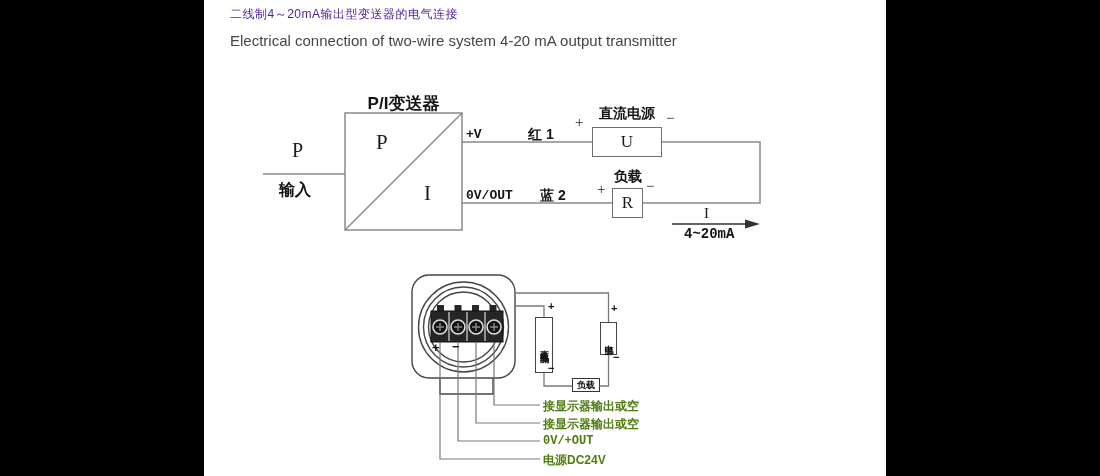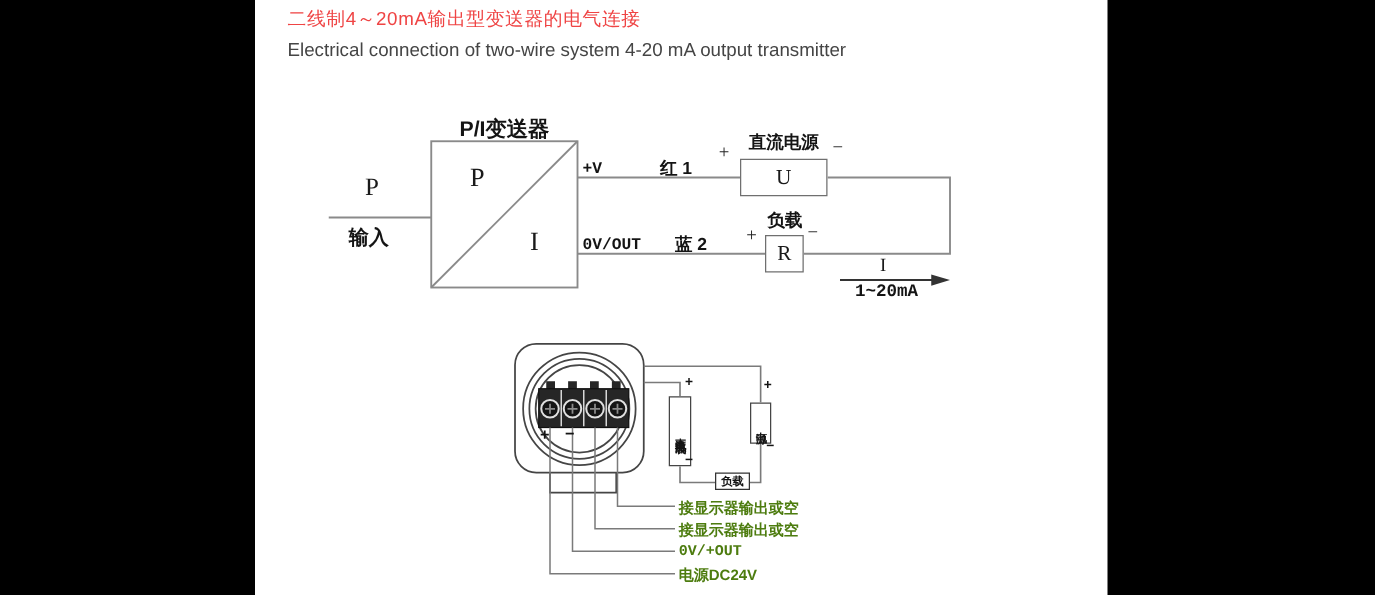--- a/index.html
+++ b/index.html
@@ -2,21 +2,21 @@
 <html><head>
 <meta charset="utf-8">
 <style>
   html,body{margin:0;padding:0;background:#fff;}
   .canvas{position:relative;width:1100px;height:476px;background:#ffffff;overflow:hidden;
           font-family:"Liberation Sans",sans-serif;}
   .bar{position:absolute;top:0;height:476px;background:#000;}
   .bar.left{left:0;width:204px;}
   .bar.right{left:886px;width:214px;}
   .abs{position:absolute;white-space:nowrap;}
-  .title-cn{left:230px;top:6px;font-size:15px;color:#ef4444;letter-spacing:.5px;}
+  .title-cn{left:230px;top:6px;font-size:12px;color:#4c1d95;letter-spacing:.5px;}
   .title-en{left:230px;top:32px;font-size:15px;color:#454545;text-align:center;}
   svg.linework{position:absolute;left:0;top:0;}
   
   .cnb{font-weight:bold;color:#141414;}
   .mono{font-family:"Liberation Mono",monospace;font-weight:bold;color:#141414;}
   .serif{font-family:"Liberation Serif",serif;color:#1a1a1a;}
   .sym{color:#222;font-size:15px;font-family:"Liberation Serif",serif;}
   .compbox{position:absolute;border:1.5px solid #6f6f6f;background:#fff;
            display:flex;align-items:center;justify-content:center;box-sizing:border-box;}
   .vtext{writing-mode:vertical-rl;text-orientation:upright;line-height:1;
@@ -108,21 +108,21 @@
   <div class="abs cnb" style="left:592px;top:105px;width:70px;text-align:center;font-size:14px;">直流电源</div>
   <div class="abs sym" style="left:666px;top:110px;">−</div>
   <div class="compbox serif" style="left:592px;top:127px;width:70px;height:30px;font-size:17px;">U</div>
 
   <div class="abs sym" style="left:597px;top:181px;">+</div>
   <div class="abs cnb" style="left:609px;top:168px;width:38px;text-align:center;font-size:14px;">负载</div>
   <div class="abs sym" style="left:646px;top:178px;">−</div>
   <div class="compbox serif" style="left:612px;top:188px;width:31px;height:30px;font-size:17px;">R</div>
 
   <div class="abs serif" style="left:704px;top:205px;font-size:15px;">I</div>
-  <div class="abs mono" style="left:684px;top:226px;font-size:14px;">1~20mA</div>
+  <div class="abs mono" style="left:684px;top:226px;font-size:14px;">4~20mA</div>
 
   <div class="abs cnb" style="left:432px;top:340px;font-size:13px;">+</div>
   <div class="abs cnb" style="left:452px;top:339px;font-size:13px;">−</div>
 
   <div class="abs cnb" style="left:548px;top:300px;font-size:11px;">+</div>
   <div class="compbox" style="left:535px;top:317px;width:18px;height:56px;border-width:1px;border-color:#454545;">
     <span class="vtext">直流电流表</span>
   </div>
   <div class="abs cnb" style="left:548px;top:362px;font-size:11px;">−</div>
 

